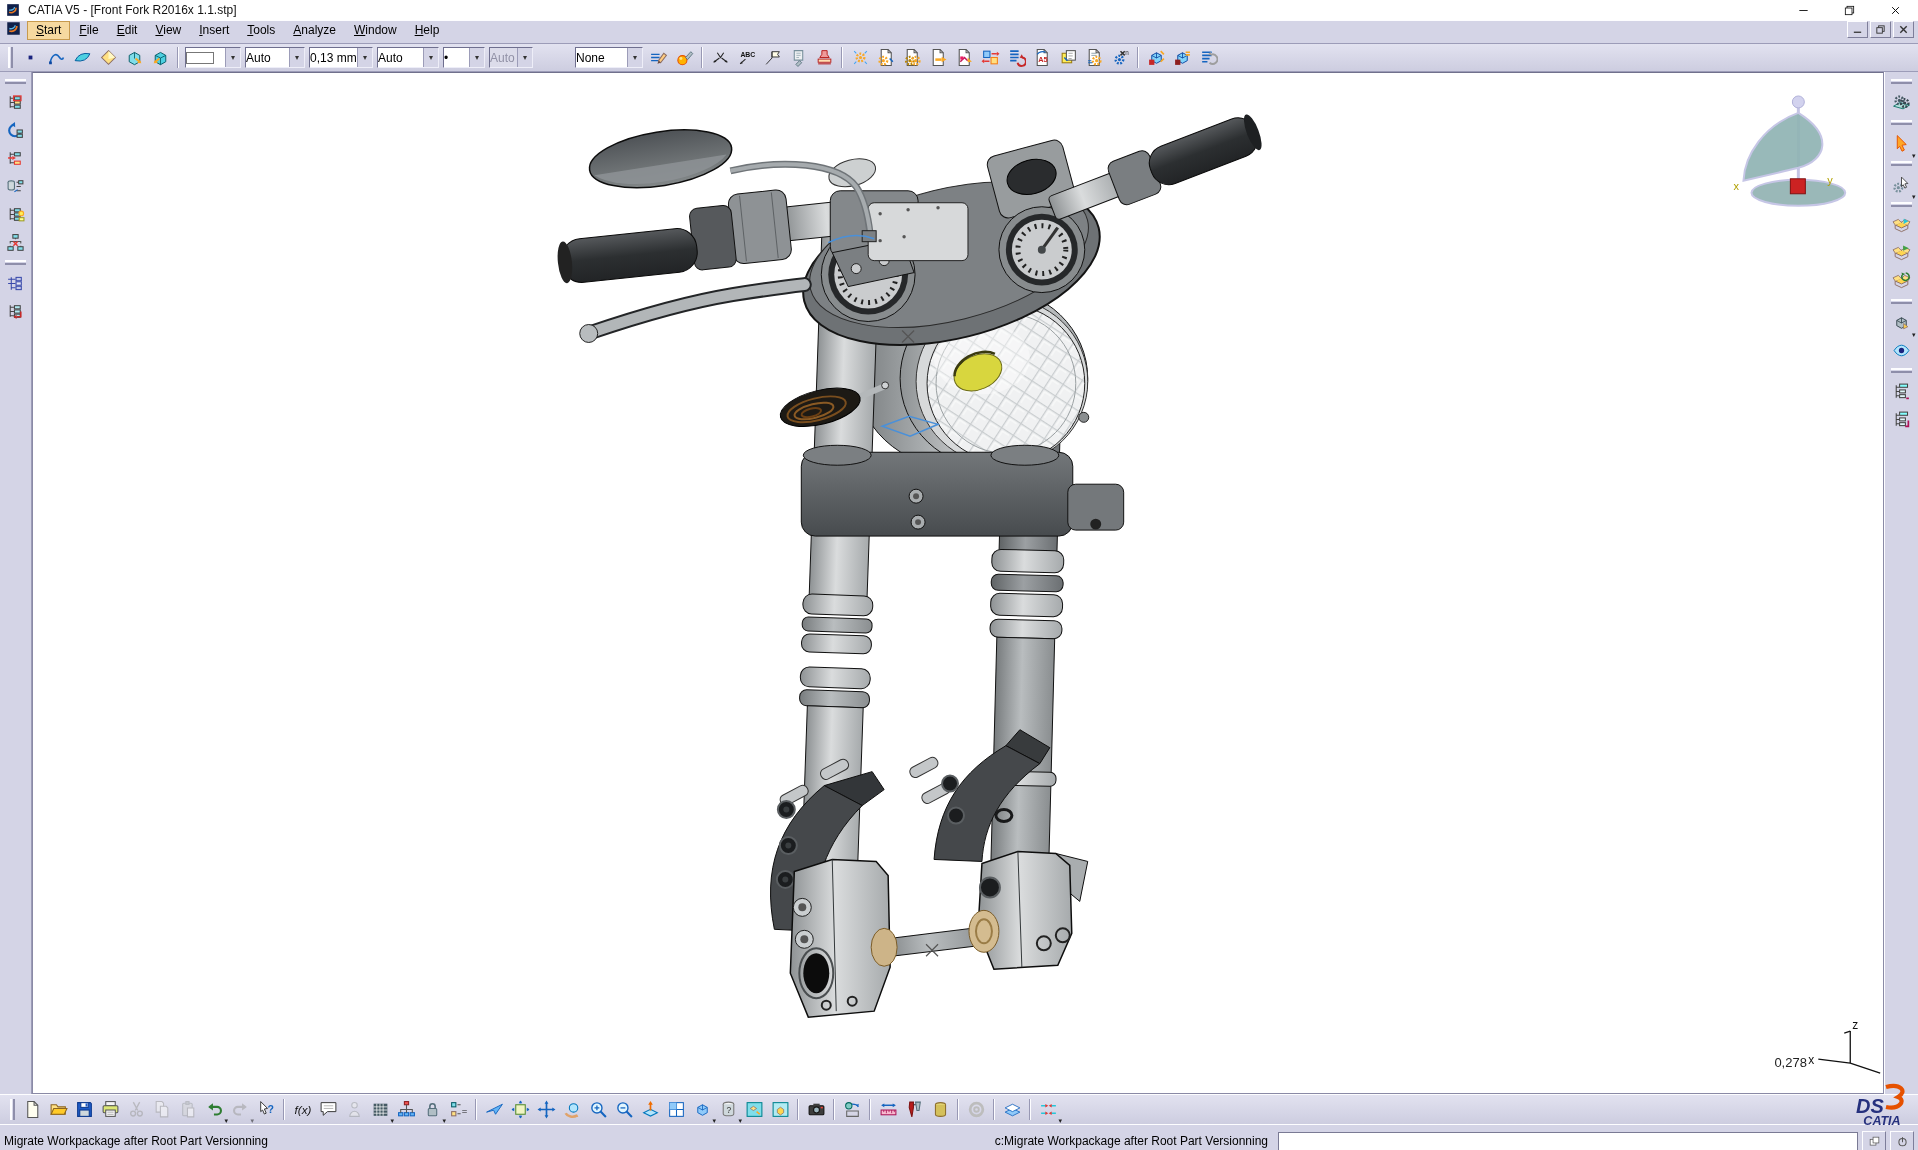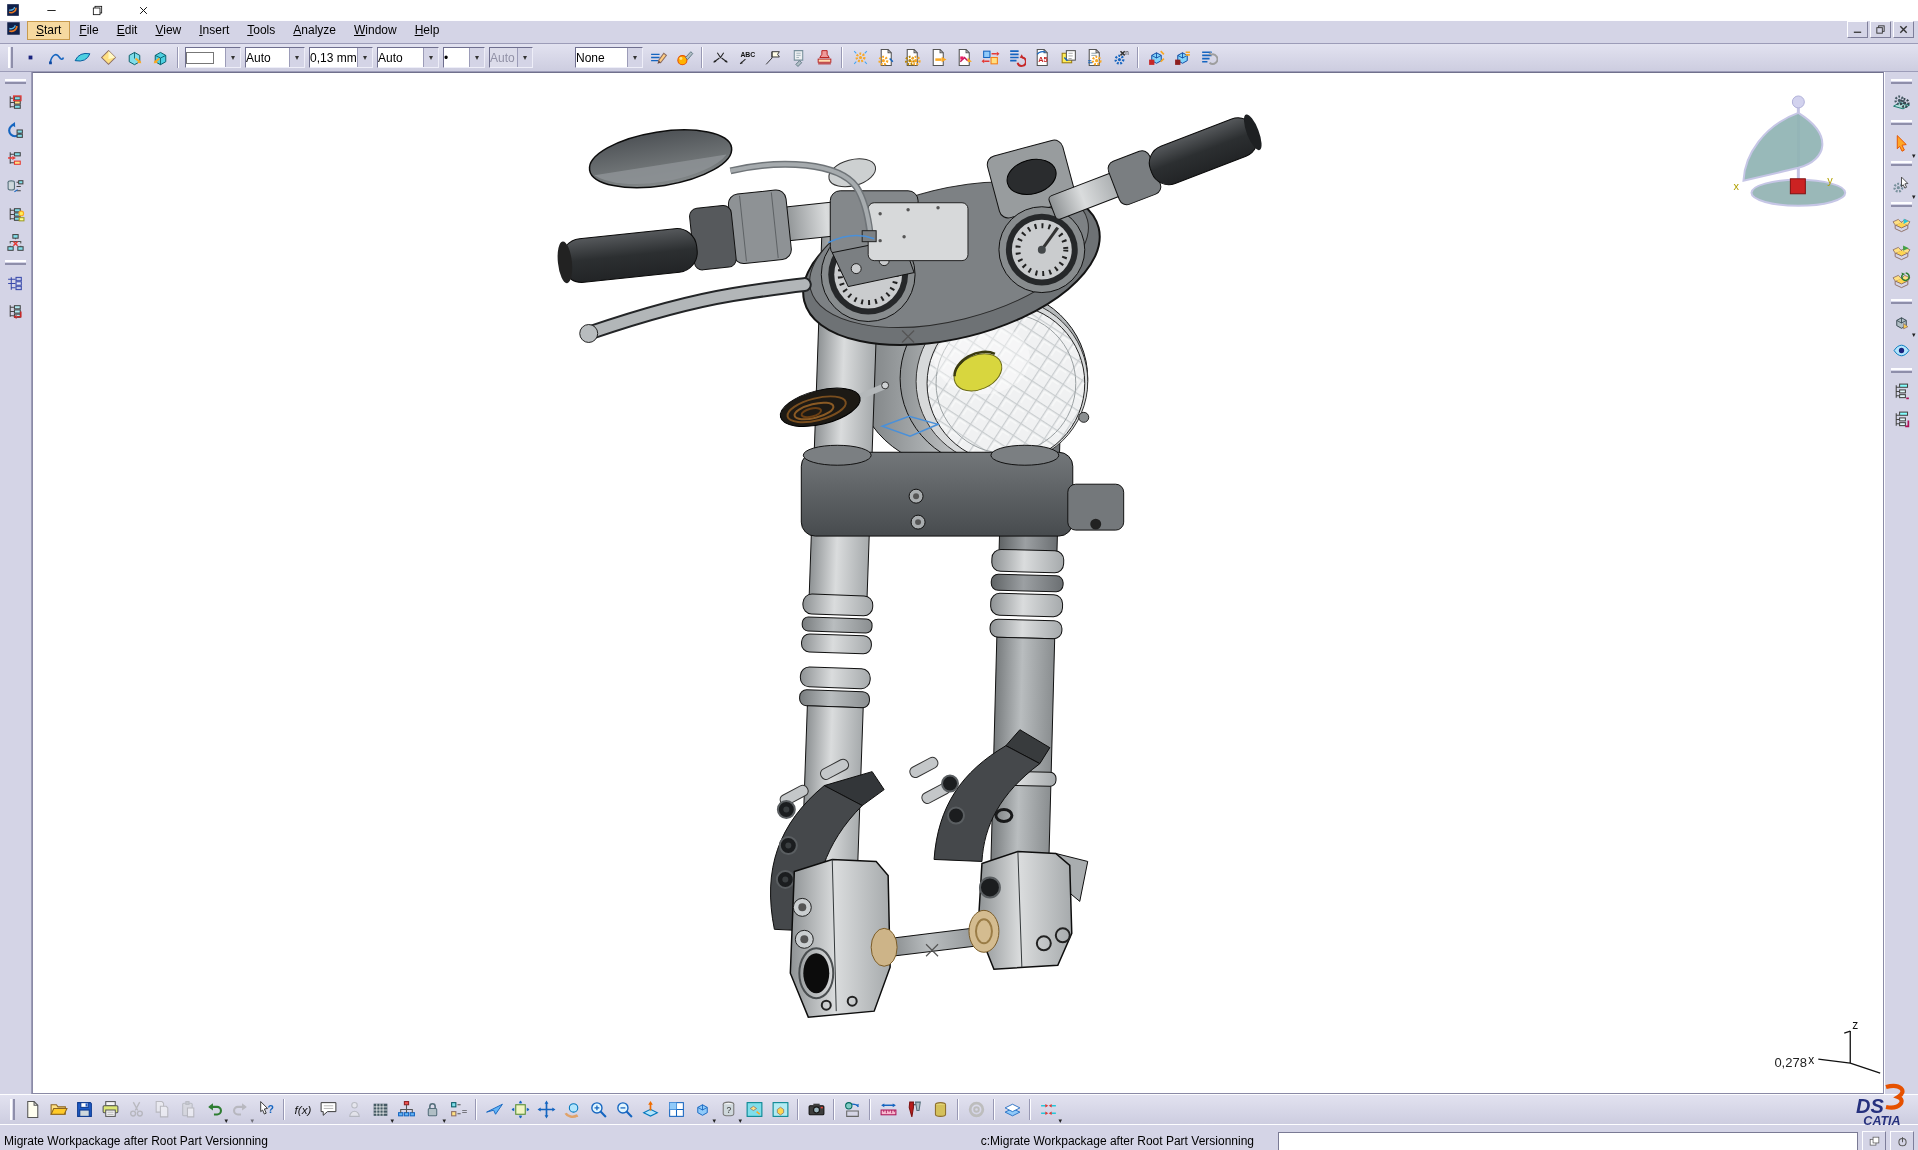--- a/index.html
+++ b/index.html
@@ -51,38 +51,39 @@
   .strip-left{width:32px;border-right:1px solid #9c9cb8}
   .strip-right{width:34px;border-left:1px solid #fdfdff}
   .strip .tbi{width:26px;height:28px}
   .viewport{flex:1;background:#fff;position:relative;border:1px solid #8a8aa6;border-top-color:#70708c}
   .viewport svg.scene{position:absolute;left:0;top:0;width:100%;height:100%}
 
   
   .statusbar{height:26px;background:#d4d4e6;border-top:1px solid #fdfdff;display:flex;align-items:center;
              padding:16px 4px;font-size:12px}
   .sb-right{margin-left:auto;display:flex;align-items:center}
-  .cmd-label{margin-right:24px;white-space:nowrap}
+  .cmd-label{margin-right:10px;white-space:nowrap}
   .cmd-input{width:580px;height:19px;border:1px solid #7a7a94;background:#fff;font-family:"Liberation Sans",sans-serif;
              font-size:12px;padding:0 3px;outline:none}
   .sb-btn{width:24px;height:20px;margin-left:4px;background:#d4d4e6;border:1px solid;
           border-color:#fdfdff #7e7e9a #7e7e9a #fdfdff;display:flex;align-items:center;justify-content:center}
   .sb-btn svg{width:13px;height:13px}
 
   .dslogo{position:absolute;right:2px;top:1083px;width:82px;height:44px;z-index:6}
 </style>
 </head>
 <body>
 
 <div class="titlebar">
   <svg class="appico" viewBox="0 0 18 18">
       <rect x="1.5" y="1.5" width="15" height="15" fill="#10204a"></rect>
       <path d="M4 12c4 1.5 9-1 9-6" stroke="#e87722" stroke-width="2" fill="none"></path>
       <path d="M4 9c3 1 7-.8 7-4" stroke="#58b6e4" stroke-width="1.6" fill="none"></path>
     </svg>
+  <span class="ttl">CATIA V5 - [Front Fork R2016x 1.1.stp]</span>
   <span class="winbtn">
       <svg viewBox="0 0 18 18">
         <path d="M4 9h10" stroke="#111" stroke-width="1.1"></path>
       </svg>
     </span>
   <span class="winbtn">
       <svg viewBox="0 0 18 18">
         <rect x="6" y="4" width="8" height="8" fill="none" stroke="#111"></rect>
         <rect x="4" y="6" width="8" height="8" fill="#fff" stroke="#111"></rect>
       </svg>

